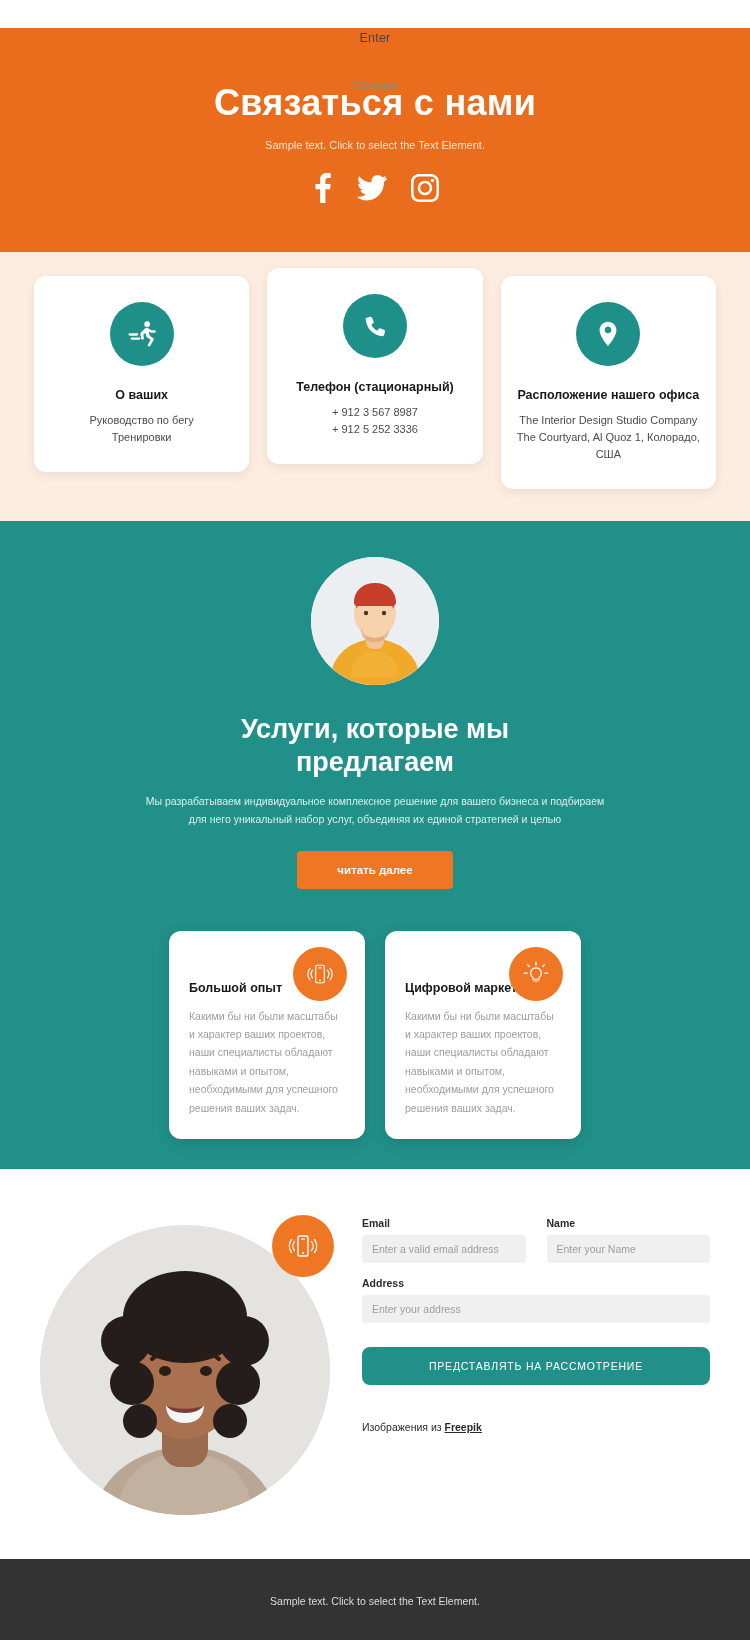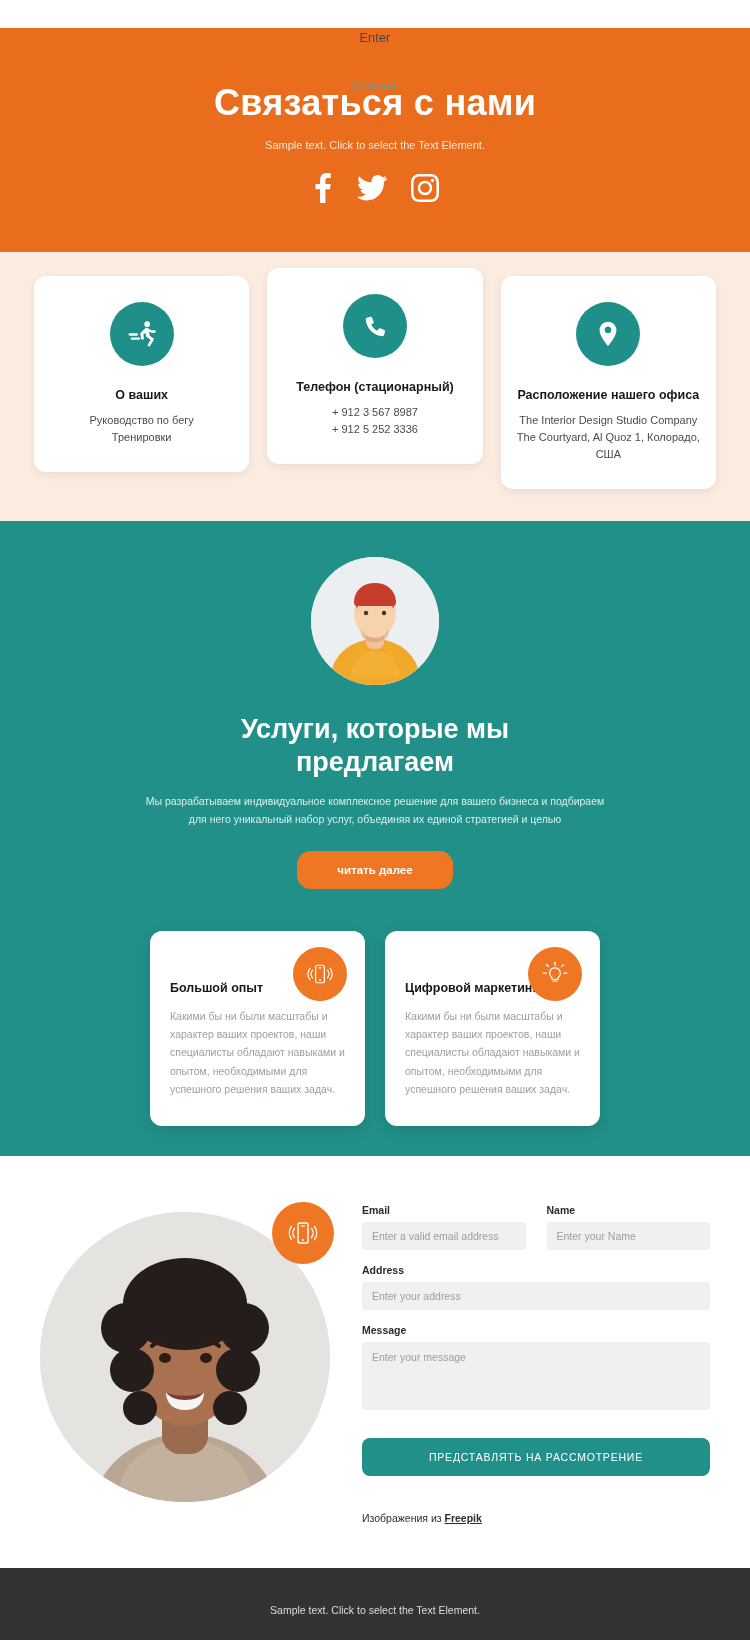--- a/index.html
+++ b/index.html
@@ -122,38 +122,38 @@
     line-height: 1.7;
     margin: 14px auto 0;
     max-width: 468px;
   }
   .cta {
     display: inline-block;
     margin-top: 22px;
     background: #ef7623;
     color: #ffffff;
     border: none;
-    border-radius: 14px;
+    border-radius: 4px;
     font-size: 11.5px;
     font-weight: bold;
     padding: 13px 40px;
     cursor: pointer;
     font-family: "Liberation Sans", sans-serif;
   }
 
   
   .feat-wrap {
     display: flex;
     gap: 20px;
     padding: 42px 150px 0;
     justify-content: center;
     align-items: flex-start;
   }
   .fcard {
-    width: 215px;
+    width: 196px;
     background: #ffffff;
     border-radius: 12px;
     box-shadow: 0 4px 14px rgba(0,0,0,.12);
     padding: 50px 20px 22px;
     position: relative;
     text-align: left;
     min-height: 195px;
   }
   .fcard-badge {
     position: absolute;
@@ -435,24 +435,20 @@
           <label class="flabel">Name</label>
           <input class="finput" type="text" placeholder="Enter your Name" style="">
         </div>
       </div>
 
       <div class="fgroup">
         <label class="flabel">Address</label>
         <input class="finput" type="text" placeholder="Enter your address" style="">
       </div>
 
-      <div class="fgroup">
-        <label class="flabel">Message</label>
-        <textarea class="ftext" placeholder="Enter your message" style=""></textarea>
-      </div>
 
       <button class="submit">ПРЕДСТАВЛЯТЬ НА РАССМОТРЕНИЕ</button>
 
       <div class="credit">
         <span>Изображения из </span><b>Freepik</b>
       </div>
     </div>
 
   </section>
 

